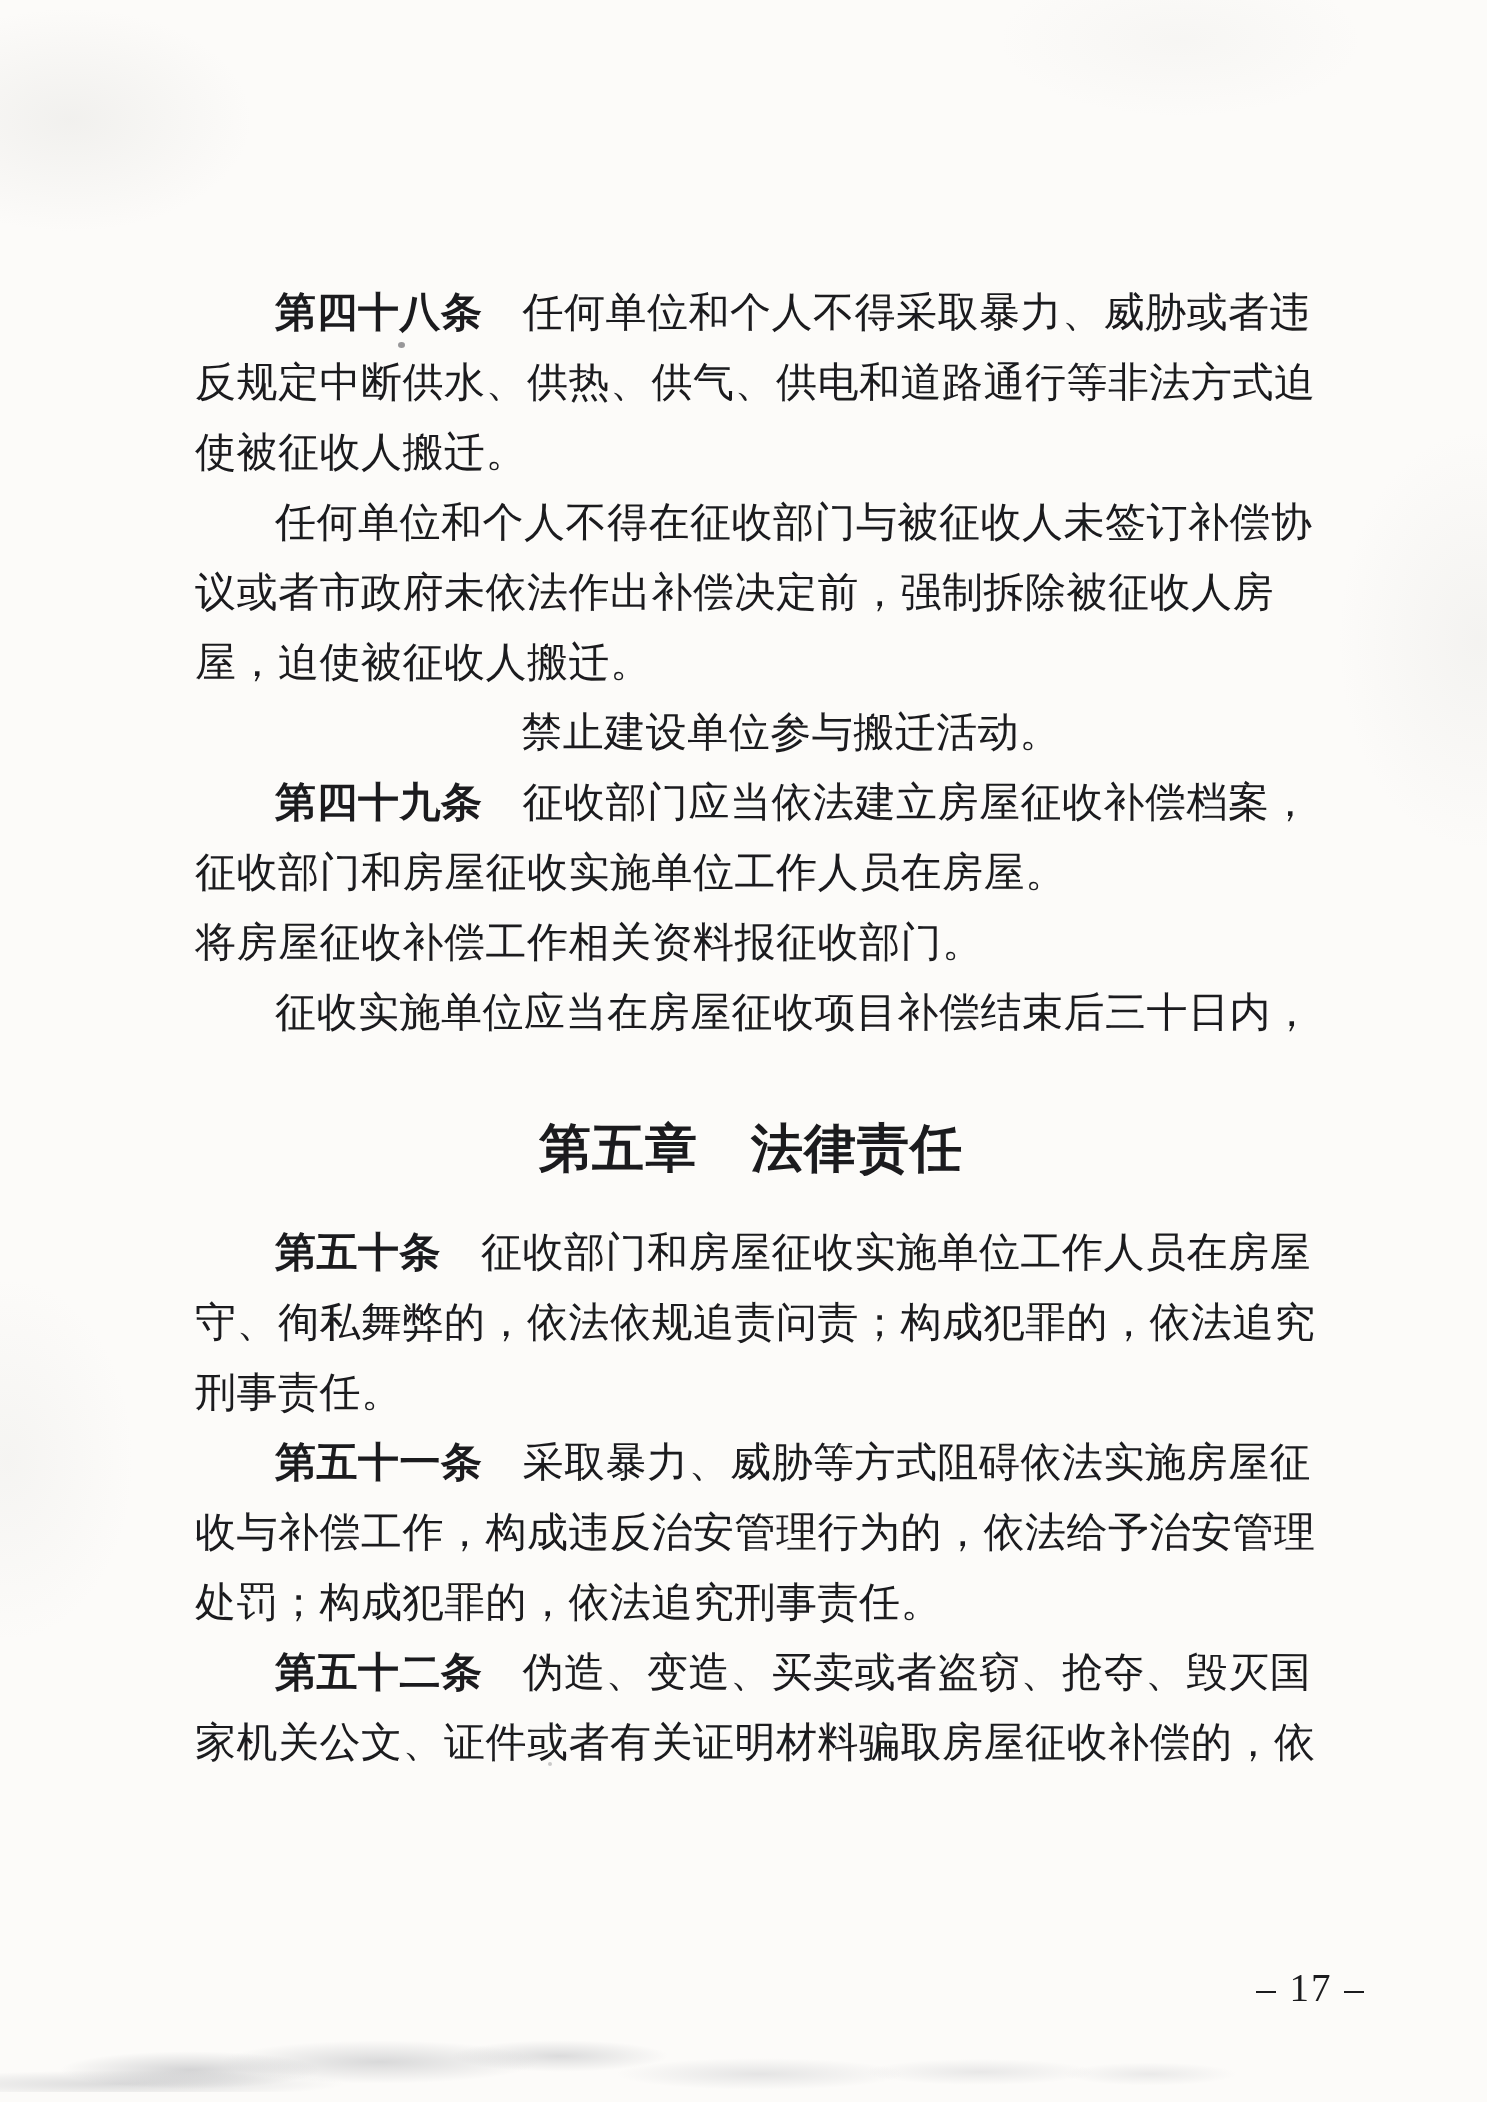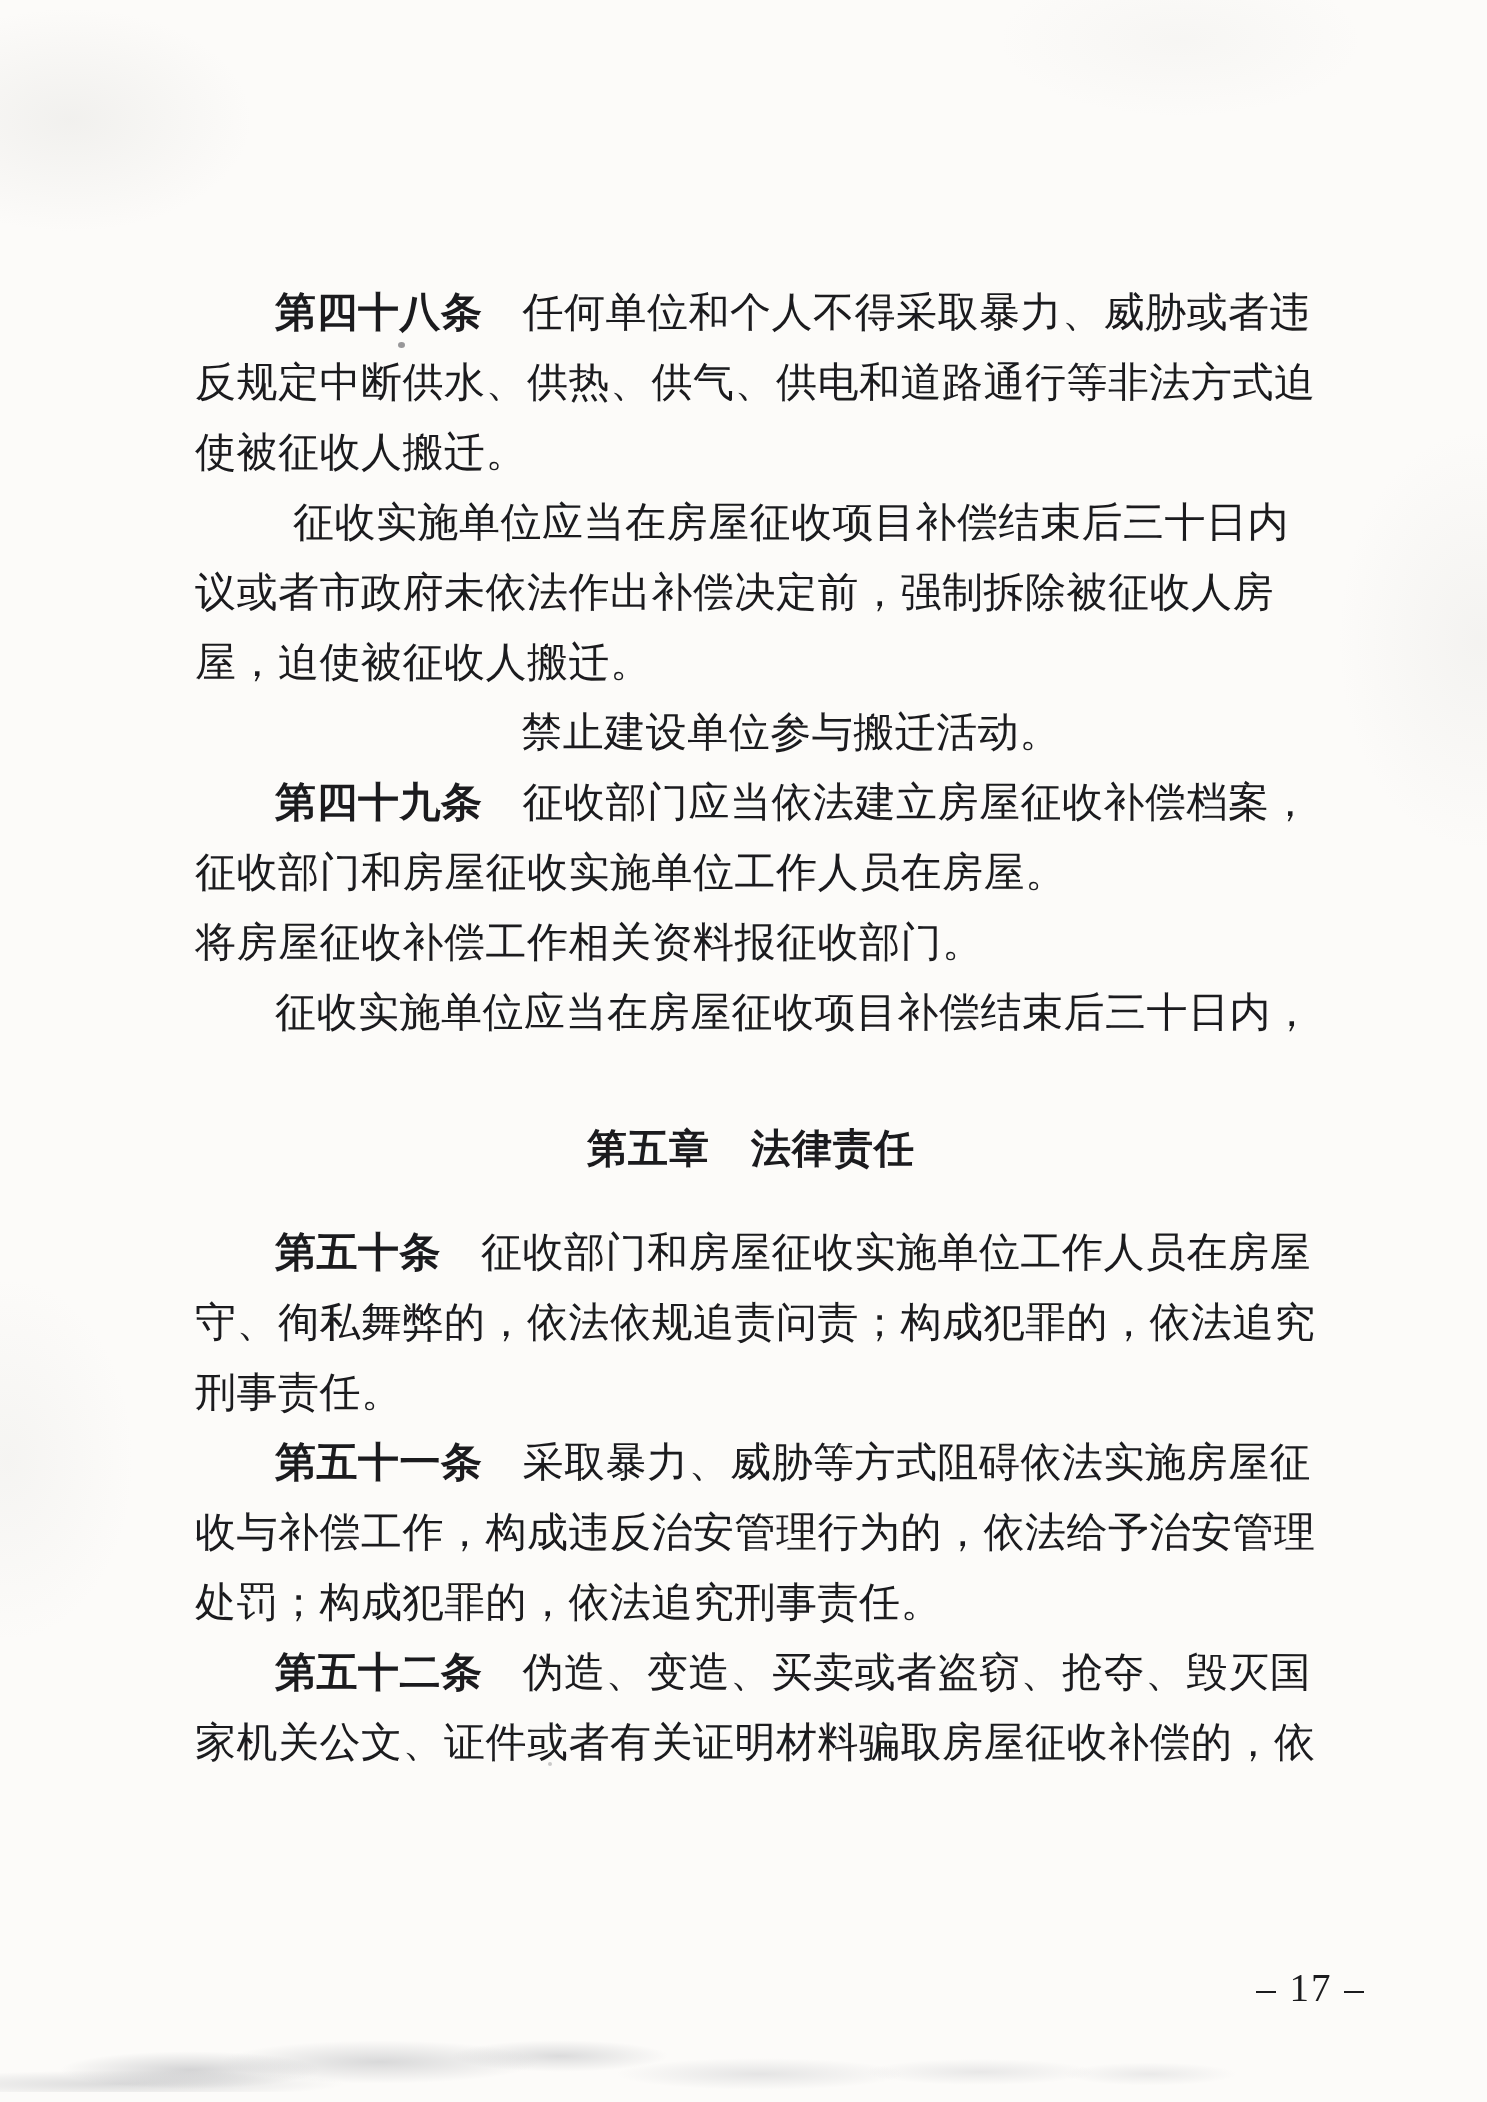--- a/index.html
+++ b/index.html
@@ -40,21 +40,21 @@
   .term:not(:empty) { margin-right: 40px; }
 
   .chapter-heading {
     position: absolute;
     left: 195px;
     top: 1113px;
     width: 1112px;
     height: 72px;
     line-height: 72px;
     text-align: center;
-    font-size: 40px;
+    font-size: 52px;
     font-weight: 700;
     letter-spacing: 1px;
   }
 
   .page-number {
     position: absolute;
     left: 1221px;
     top: 1960px;
     width: 180px;
     height: 56px;
@@ -91,21 +91,21 @@
 </style>
 </head>
 <body>
 
 <div class="page">
 
   <div class="textcol block1">
     <div class="line indent"><span class="term">第四十八条</span><span>任何单位和个人不得采取暴力、威胁或者违</span></div>
     <div class="line"><span>反规定中断供水、供热、供气、供电和道路通行等非法方式迫</span></div>
     <div class="line"><span>使被征收人搬迁。</span></div>
-    <div class="line indent"><span>征收实施单位应当在房屋征收项目补偿结束后三十日内</span></div>
+    <div class="line indent"><span>任何单位和个人不得在征收部门与被征收人未签订补偿协</span></div>
     <div class="line"><span>议或者市政府未依法作出补偿决定前，强制拆除被征收人房</span></div>
     <div class="line"><span>屋，迫使被征收人搬迁。</span></div>
     <div class="line indent"><span>禁止建设单位参与搬迁活动。</span></div>
     <div class="line indent"><span class="term">第四十九条</span><span>征收部门应当依法建立房屋征收补偿档案，</span></div>
     <div class="line"><span>征收部门和房屋征收实施单位工作人员在房屋。</span></div>
     <div class="line"><span>将房屋征收补偿工作相关资料报征收部门。</span></div>
     <div class="line indent"><span>征收实施单位应当在房屋征收项目补偿结束后三十日内，</span></div>
   </div>
 
   <div class="chapter-heading">第五章　法律责任</div>

